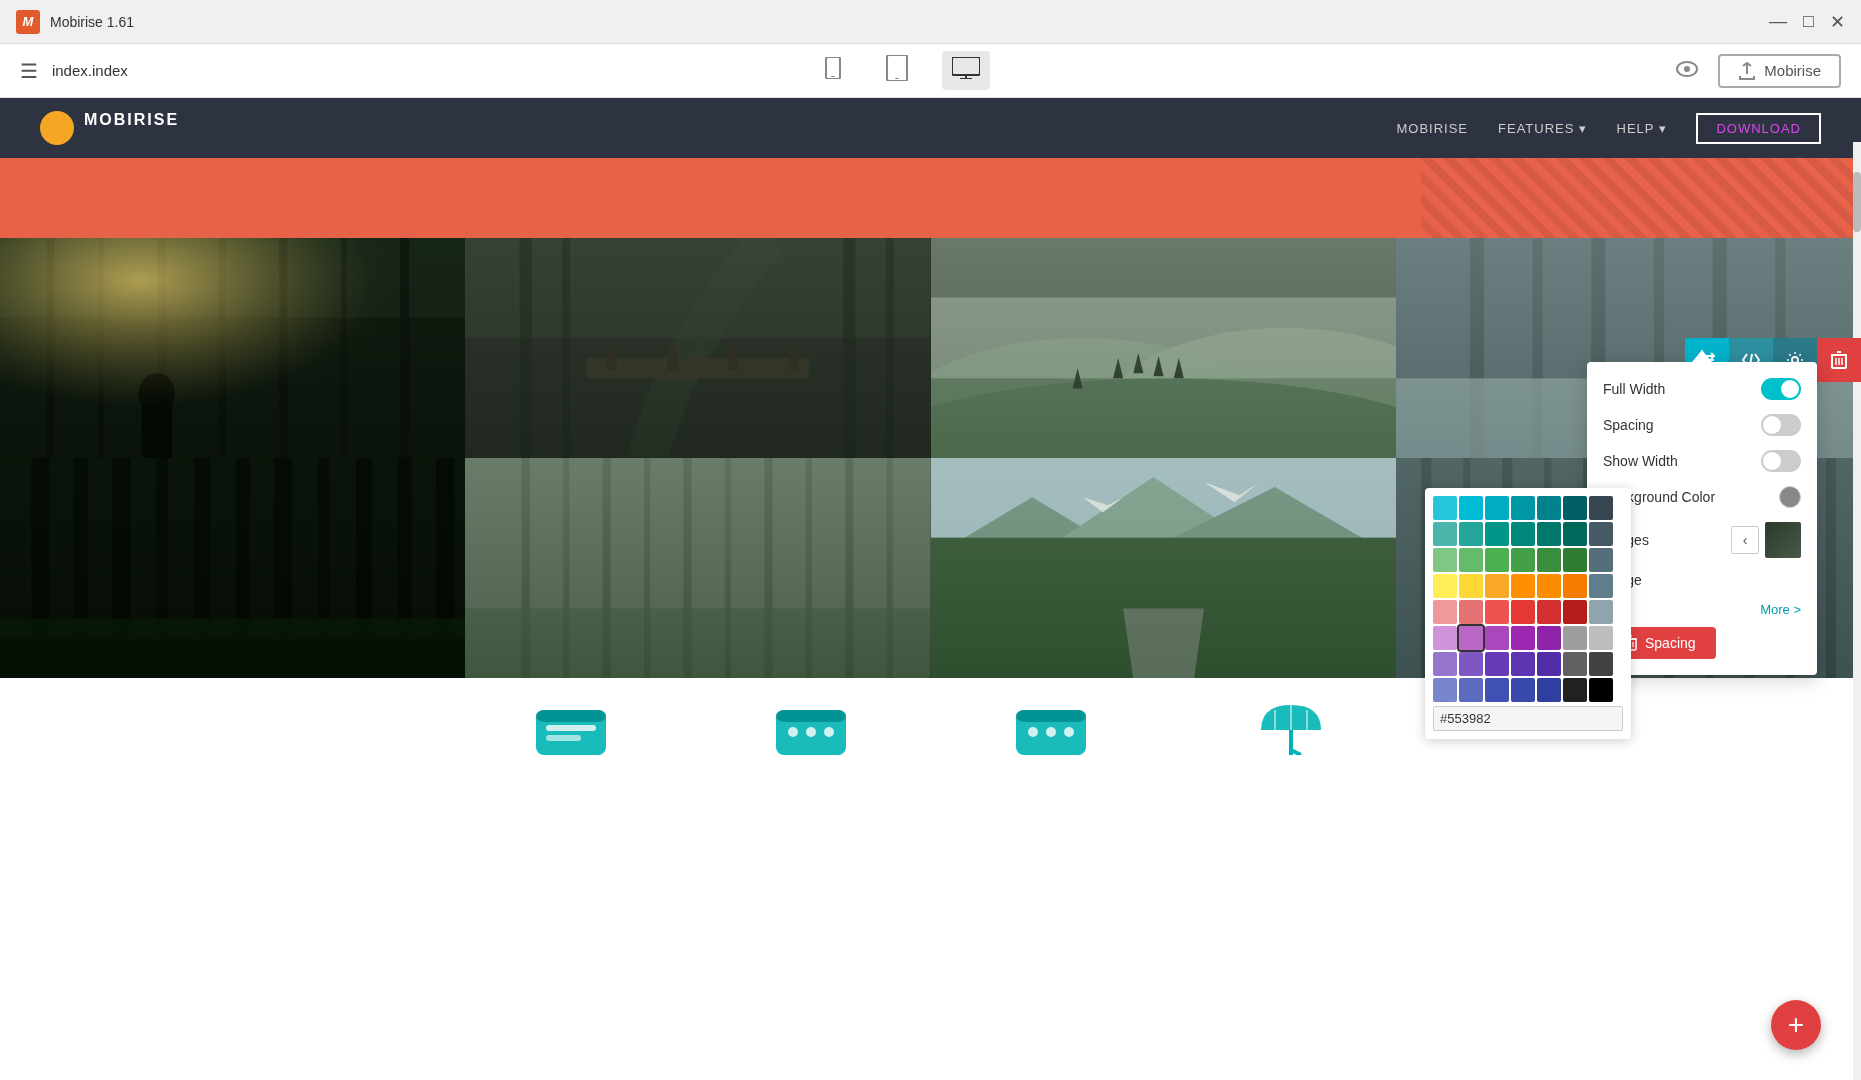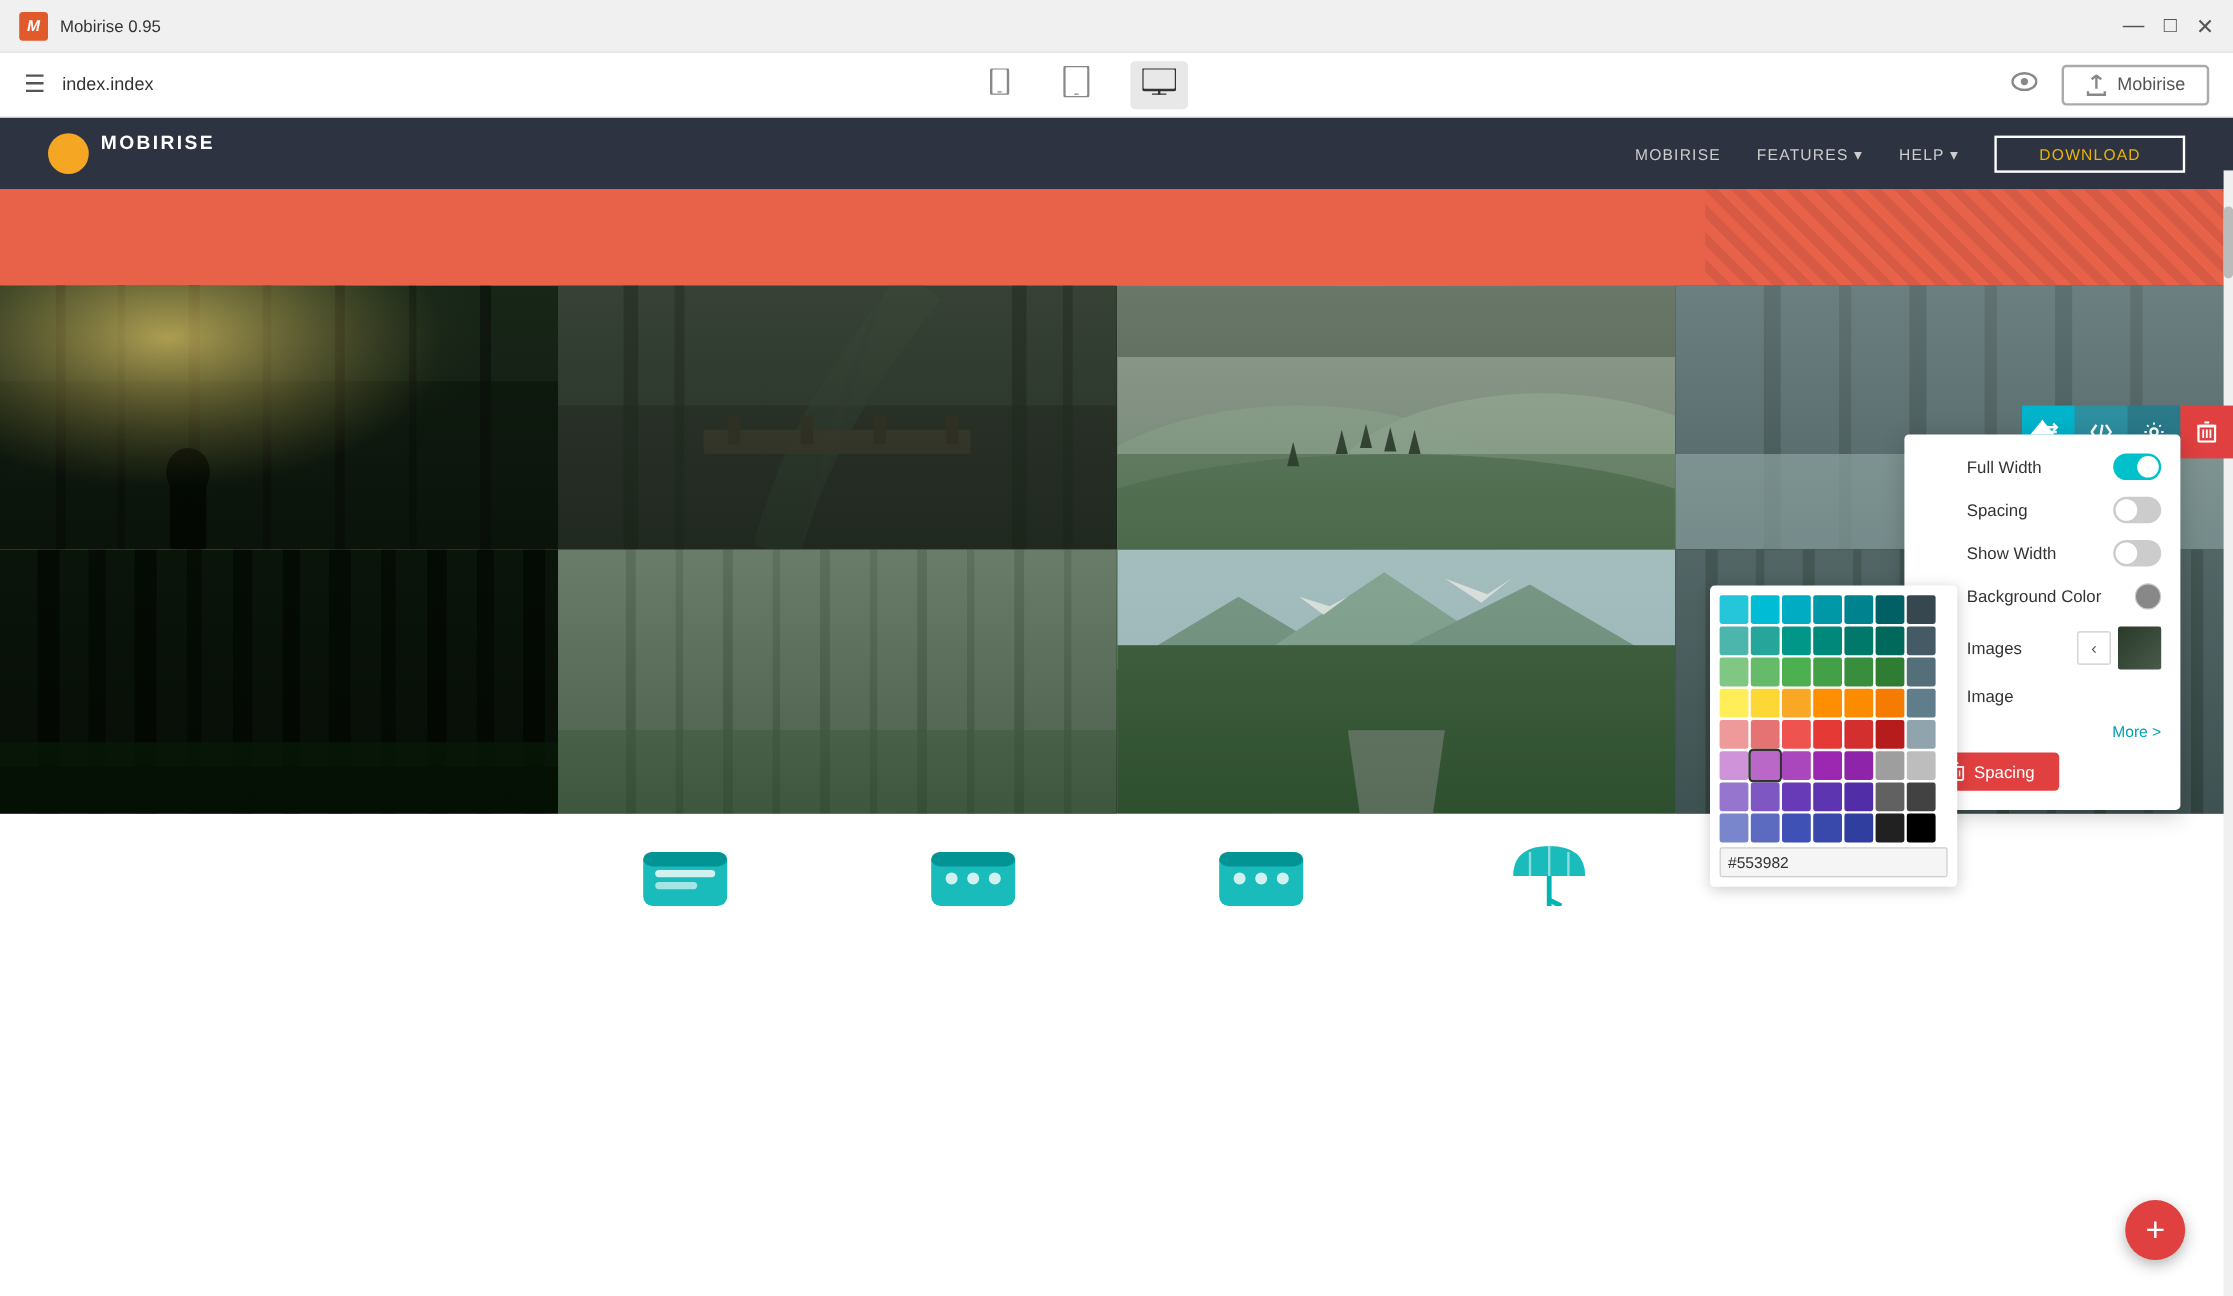--- a/index.html
+++ b/index.html
@@ -47,21 +47,21 @@
     
     .site-navbar {
       background: #2d3340; height: 60px; display: flex; align-items: center;
       justify-content: space-between; padding: 0 40px;
     }
     .site-nav-logo { display: flex; gap: 10px; }
     .site-nav-logo-icon { width: 34px; height: 34px; background: #f5a623; border-radius: 50%; display: flex; align-items: center; justify-content: center; }
     .site-nav-logo-text { color: #fff; font-size: 16px; font-weight: bold; letter-spacing: 2px; }
     .site-nav-links { display: flex; align-items: center; gap: 30px; }
     .site-nav-link { color: #ccc; font-size: 13px; text-decoration: none; letter-spacing: 1px; }
-    .site-nav-download-btn { border: 2px solid #fff; padding: 6px 35px; color: #eab308; font-size: 13px; cursor: pointer; background: none; letter-spacing: 1px; }
+    .site-nav-download-btn { border: 2px solid #fff; padding: 6px 18px; color: #d946ef; font-size: 13px; cursor: pointer; background: none; letter-spacing: 1px; }
 
     
     .orange-banner { background: #e8624a; height: 80px; }
 
     
     .image-grid {
       display: grid; grid-template-columns: repeat(4, 1fr);
       grid-template-rows: repeat(2, 220px);
       width: 100%;
     }
@@ -115,21 +115,20 @@
       background: #fff; border-radius: 4px; box-shadow: 0 4px 20px rgba(0,0,0,0.2);
       padding: 16px; z-index: 200;
     }
     .settings-panel::before {
       content: '▲'; position: absolute; top: -18px; left: 50%; transform: translateX(-50%);
       color: #fff; font-size: 18px;
     }
     .settings-row {
       display: flex; align-items: center; justify-content: space-between;
       margin-bottom: 14px;
-      margin-left: 36px;
     }
     .settings-label { font-size: 14px; color: #333; }
     .toggle {
       width: 40px; height: 22px; border-radius: 11px; position: relative; cursor: pointer;
     }
     .toggle.on { background: #00c0cc; }
     .toggle.off { background: #ccc; }
     .toggle-knob {
       position: absolute; top: 2px; width: 18px; height: 18px;
       border-radius: 50%; background: #fff; transition: left 0.2s;
@@ -194,21 +193,21 @@
     }
   </style>
 </head>
 <body>
 
 <div class="title-bar">
   <div class="title-bar-left">
     <div class="title-bar-logo">
       <span style="font-style:italic; color:#fff; font-size:13px; font-weight:bold;">M</span>
     </div>
-    <span class="title-bar-title">Mobirise 0.95</span>
+    <span class="title-bar-title">Mobirise 1.61</span>
   </div>
   <div class="title-bar-controls">
     <button class="title-bar-btn">—</button>
     <button class="title-bar-btn">□</button>
     <button class="title-bar-btn">✕</button>
   </div>
 </div>
 
 <div class="toolbar">
   <div class="toolbar-left">

